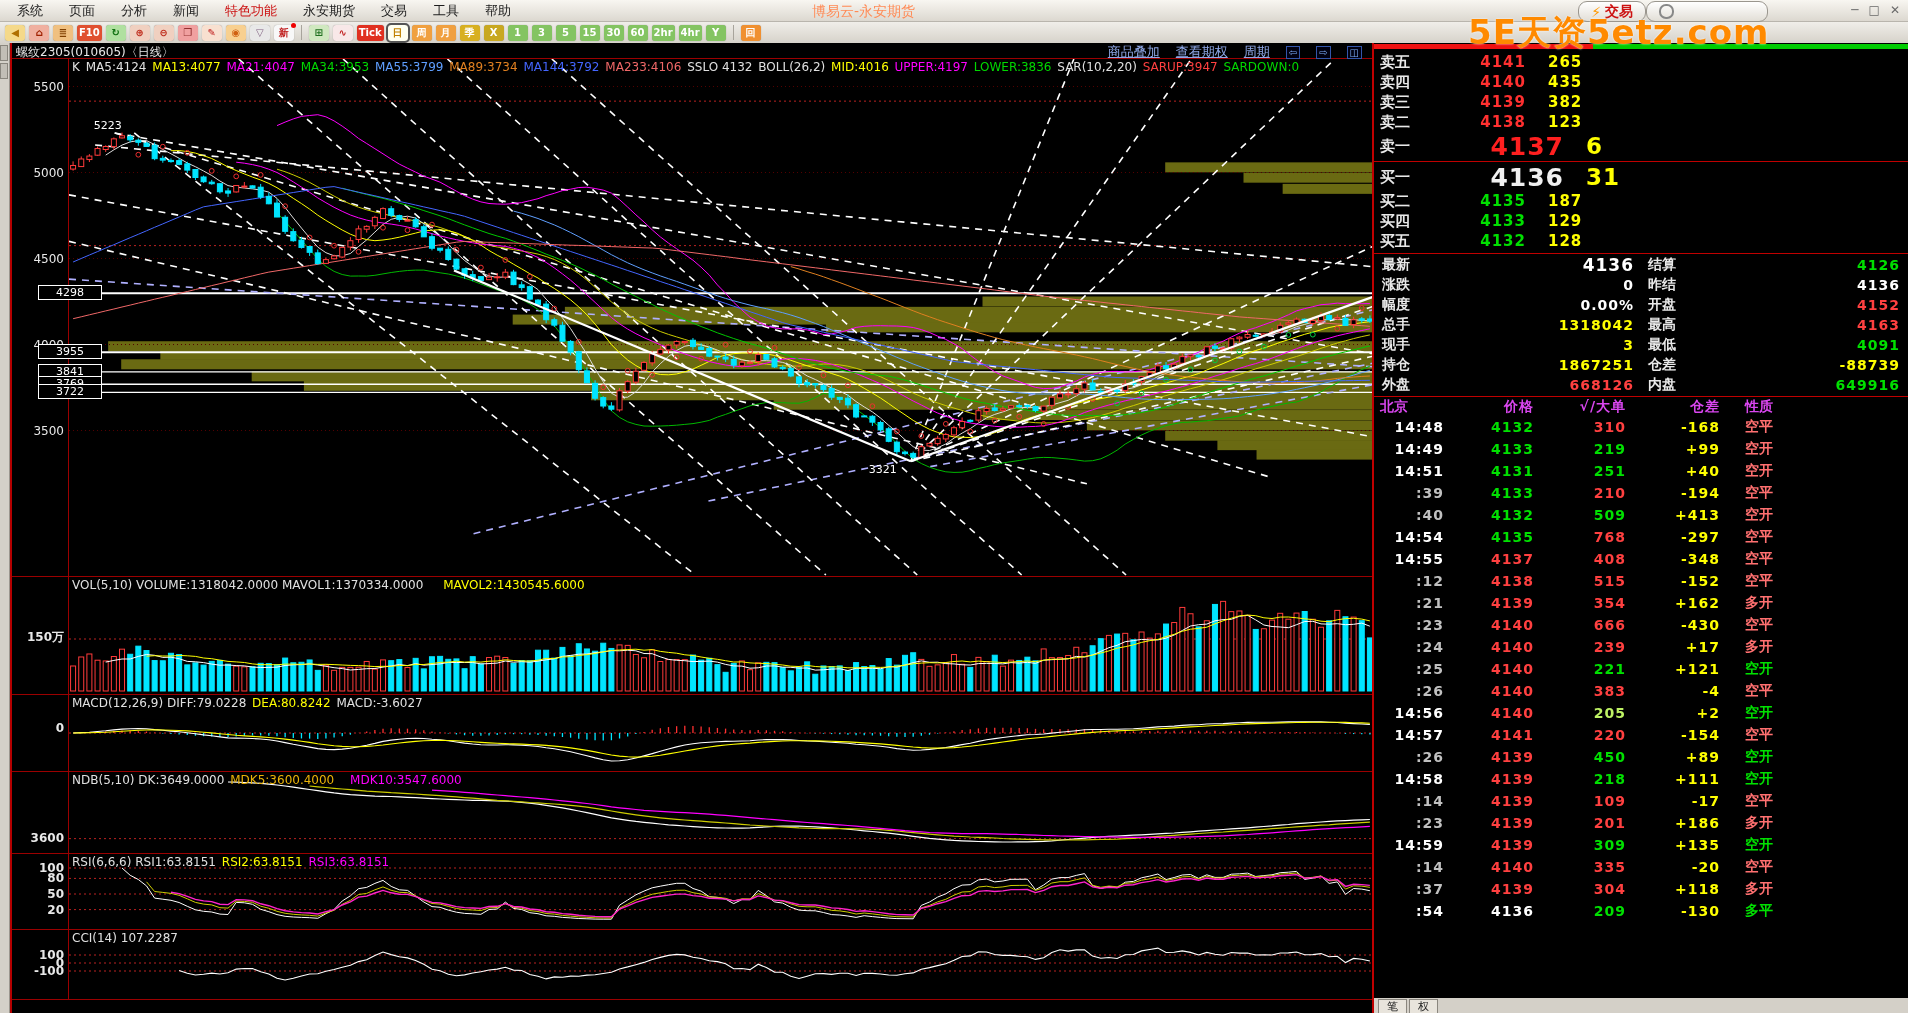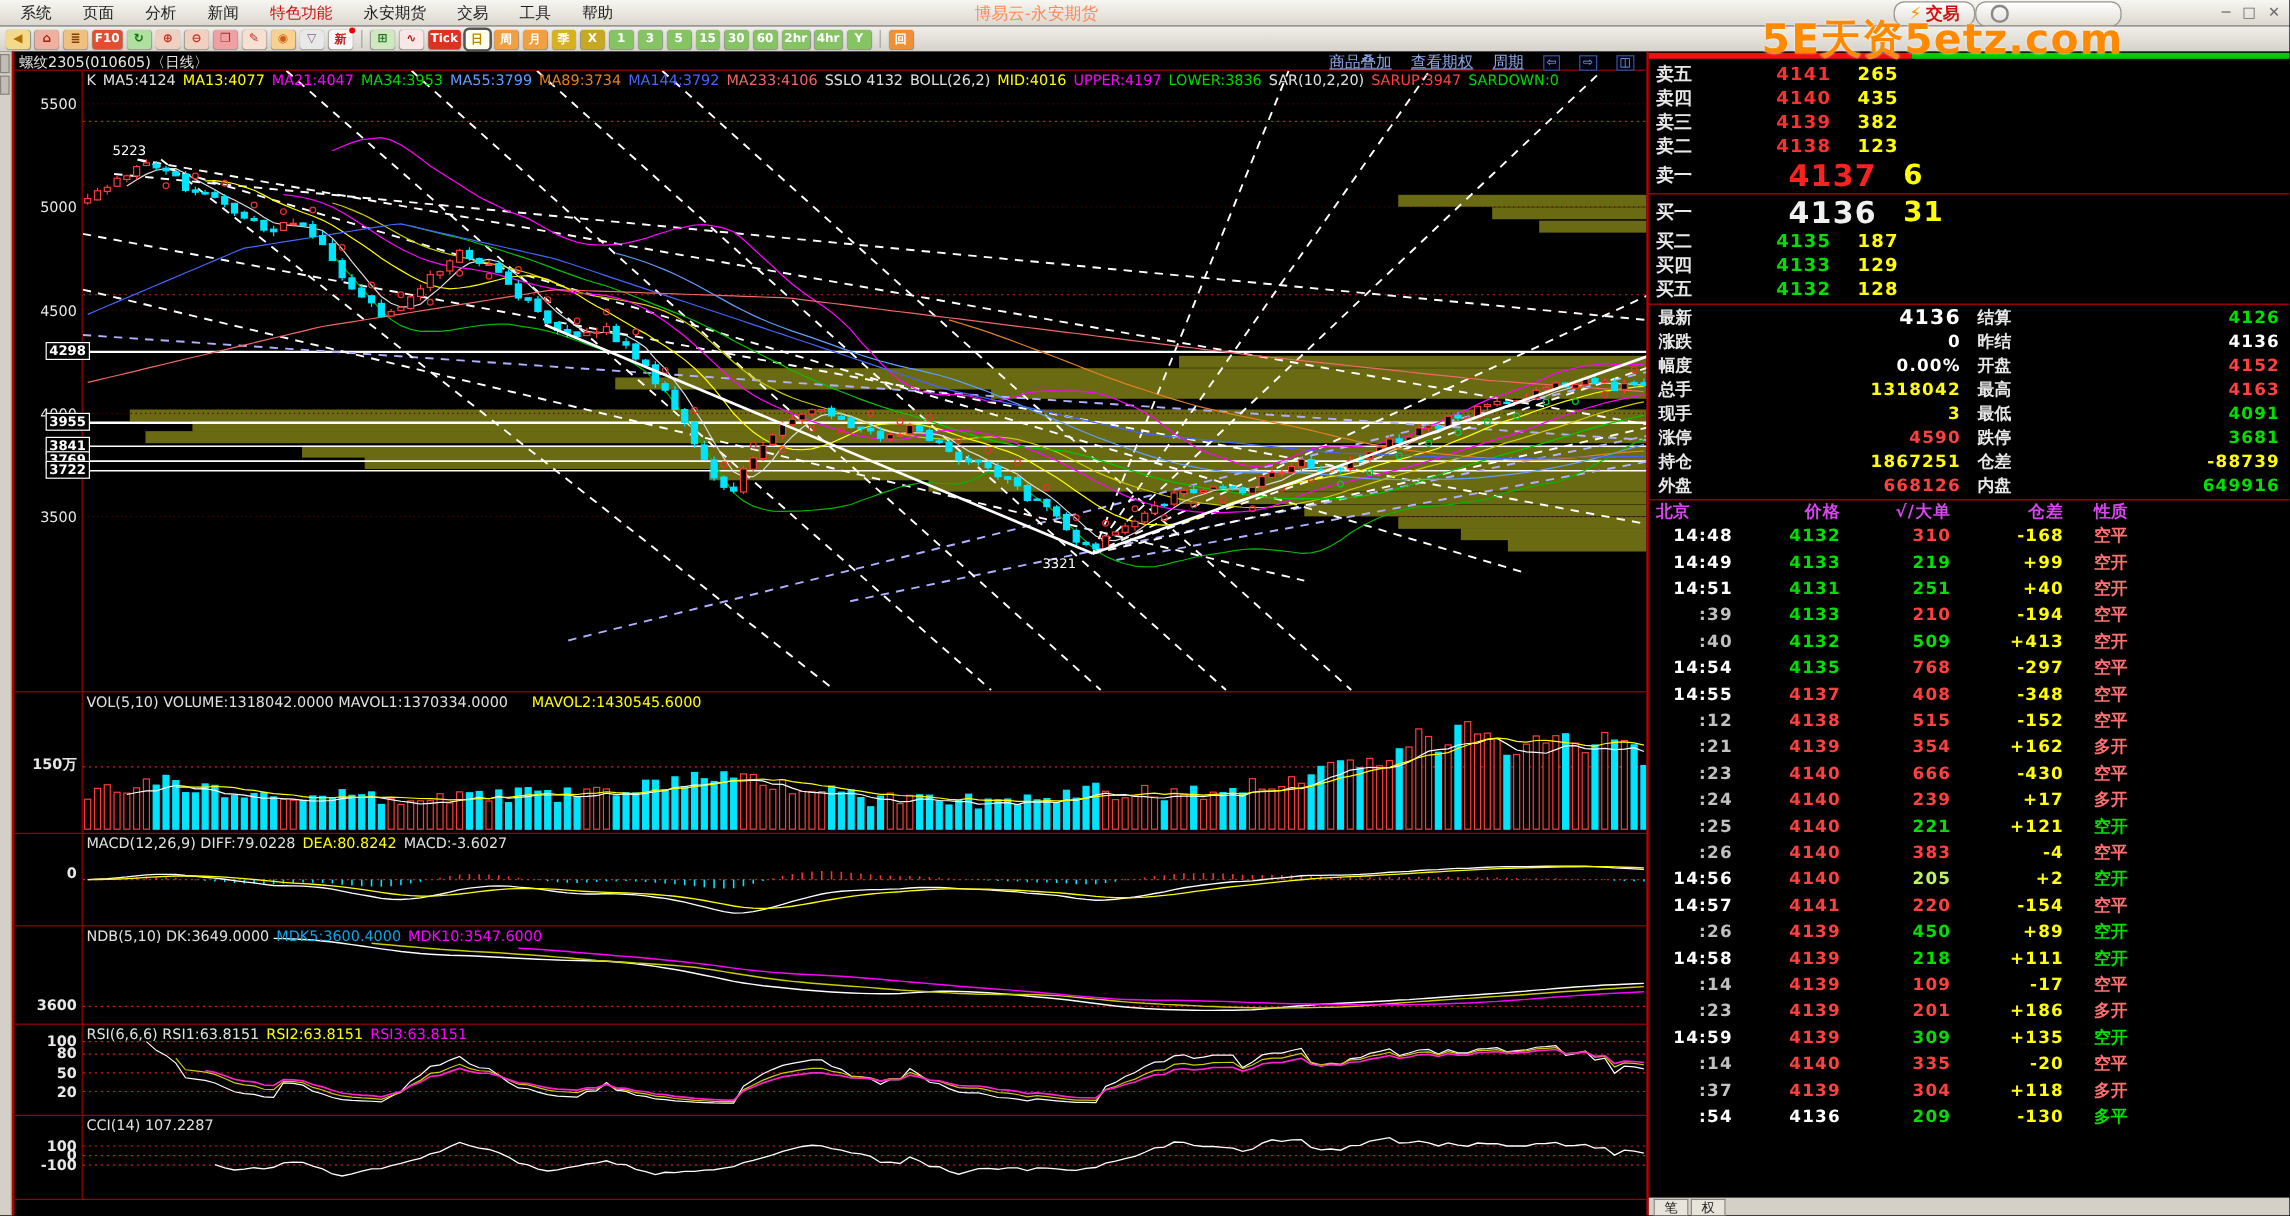--- a/index.html
+++ b/index.html
@@ -38,21 +38,21 @@
 .chart-title{position:absolute;left:4px;top:1px;white-space:nowrap;}
 .head-links{position:absolute;right:10px;top:0px;display:flex;gap:16px;align-items:center;}
 .hlink{color:#8fa8e8;text-decoration:underline;font-size:13px;}
 .hicon{color:#7fb0ff;border:1px solid #3355aa;font-size:10px;line-height:11px;padding:0 2px;background:#001;}
 .pane{position:absolute;left:0;width:1362px;border-bottom:1px solid #9b0000;box-sizing:border-box;}
 .pane svg{position:absolute;left:57px;top:0;}
 .gline{position:absolute;left:56px;top:0;bottom:0;width:1px;background:#9b0000;}
 .pane-label{position:absolute;left:60px;top:1px;font-size:12px;white-space:nowrap;z-index:5;}
 .ytick{position:absolute;left:0;width:52px;text-align:right;font-size:12px;color:#e8e8e8;z-index:4;}
 .plabel{position:absolute;left:26px;border:1px solid #fff;background:#000;color:#fff;
- font-size:11px;padding:0 2px;z-index:6;line-height:13px;font-weight:bold;}
+ font-size:11px;padding:0 17px;z-index:6;line-height:13px;}
 .extlabel{position:absolute;color:#fff;font-size:11px;z-index:6;}
 .axis-row{position:absolute;left:0;top:957px;width:1362px;height:13px;background:#000;color:#e8e8e8;font-size:11px;}
 .axis-tab{position:absolute;left:0;top:0;width:56px;height:13px;background:#d4d0c8;color:#222;
  text-align:center;line-height:13px;}
 .axis-date{position:absolute;top:0;white-space:nowrap;}
 
 .qpanel{position:absolute;left:1372px;top:43px;width:536px;height:970px;background:#000;
  border-left:2px solid #c00000;box-sizing:border-box;display:flex;flex-direction:column;font-weight:bold;}
 .qtitle{height:22px;text-align:center;color:#ffff00;font-size:19px;line-height:22px;position:relative;}
 .qwin{position:absolute;right:6px;top:3px;width:13px;height:13px;border:2px solid #cfd8ff;box-sizing:border-box;}
@@ -949,21 +949,21 @@
         <line x1="1268.296875" y1="38" x2="1268.296875" y2="38.2408750599811" stroke="#00e5ff" stroke-width="1.3"></line>
         <line x1="1276.453125" y1="38" x2="1276.453125" y2="38.90232083045787" stroke="#00e5ff" stroke-width="1.3"></line>
         <line x1="1284.609375" y1="38" x2="1284.609375" y2="39.09549028124028" stroke="#00e5ff" stroke-width="1.3"></line>
         <line x1="1292.765625" y1="38" x2="1292.765625" y2="39.29279773376714" stroke="#00e5ff" stroke-width="1.3"></line>
         <line x1="1300.921875" y1="38" x2="1300.921875" y2="39.508901102099955" stroke="#00e5ff" stroke-width="1.3"></line>
         <path d="M4.1 38.0 L12.2 37.6 L20.4 37.2 L28.5 36.5 L36.7 35.8 L44.9 34.9 L53.0 34.1 L61.2 33.7 L69.3 33.6 L77.5 33.7 L85.6 34.6 L93.8 35.3 L102.0 36.1 L110.1 36.8 L118.3 37.7 L126.4 38.8 L134.6 39.9 L142.7 40.8 L150.9 41.9 L159.0 42.9 L167.2 43.1 L175.4 43.3 L183.5 43.5 L191.7 44.0 L199.8 44.8 L208.0 46.0 L216.1 47.6 L224.3 49.3 L232.5 50.8 L240.6 52.1 L248.8 53.6 L256.9 54.4 L265.1 54.6 L273.2 54.1 L281.4 53.2 L289.5 51.7 L297.7 50.2 L305.9 48.4 L314.0 46.4 L322.2 45.1 L330.3 44.2 L338.5 43.5 L346.6 43.3 L354.8 43.5 L363.0 44.3 L371.1 44.9 L379.3 45.8 L387.4 47.0 L395.6 48.1 L403.7 49.0 L411.9 49.7 L420.0 50.0 L428.2 50.0 L436.4 49.7 L444.5 49.9 L452.7 50.2 L460.8 50.8 L469.0 51.5 L477.1 52.7 L485.3 53.7 L493.5 55.2 L501.6 56.8 L509.8 58.8 L517.9 60.8 L526.1 62.9 L534.2 64.7 L542.4 66.0 L550.5 65.7 L558.7 64.7 L566.9 63.0 L575.0 60.9 L583.2 58.6 L591.3 56.2 L599.5 54.0 L607.6 51.9 L615.8 50.0 L624.0 48.7 L632.1 47.7 L640.3 47.2 L648.4 46.7 L656.6 46.4 L664.7 46.3 L672.9 46.0 L681.0 45.7 L689.2 45.0 L697.4 44.6 L705.5 44.6 L713.7 44.6 L721.8 44.9 L730.0 45.5 L738.1 46.0 L746.3 46.2 L754.5 46.6 L762.6 47.2 L770.8 47.7 L778.9 48.3 L787.1 49.2 L795.2 49.8 L803.4 50.5 L811.5 51.2 L819.7 52.3 L827.9 53.6 L836.0 54.5 L844.2 55.2 L852.3 55.0 L860.5 54.4 L868.6 53.5 L876.8 52.5 L885.0 51.1 L893.1 49.6 L901.3 48.2 L909.4 46.4 L917.6 44.8 L925.7 43.6 L933.9 42.5 L942.0 41.5 L950.2 40.6 L958.4 39.8 L966.5 39.5 L974.7 39.0 L982.8 38.1 L991.0 37.2 L999.1 36.5 L1007.3 35.7 L1015.5 34.8 L1023.6 34.5 L1031.8 34.5 L1039.9 34.3 L1048.1 34.3 L1056.2 34.0 L1064.4 33.7 L1072.5 33.2 L1080.7 32.6 L1088.9 31.9 L1097.0 31.5 L1105.2 31.1 L1113.3 30.4 L1121.5 29.9 L1129.6 29.7 L1137.8 29.0 L1146.0 28.7 L1154.1 28.6 L1162.3 28.1 L1170.4 27.7 L1178.6 27.4 L1186.7 27.3 L1194.9 27.3 L1203.0 27.3 L1211.2 27.1 L1219.4 26.9 L1227.5 26.7 L1235.7 26.8 L1243.8 26.9 L1252.0 26.9 L1260.1 27.2 L1268.3 27.5 L1276.5 28.2 L1284.6 28.6 L1292.8 29.0 L1300.9 29.5 " fill="none" stroke="#ffffff" stroke-width="1.1"></path>
         <path d="M4.1 38.0 L12.2 37.9 L20.4 37.8 L28.5 37.5 L36.7 37.2 L44.9 36.7 L53.0 36.2 L61.2 35.7 L69.3 35.3 L77.5 35.0 L85.6 34.9 L93.8 35.0 L102.0 35.2 L110.1 35.5 L118.3 35.9 L126.4 36.5 L134.6 37.2 L142.7 37.9 L150.9 38.7 L159.0 39.5 L167.2 40.3 L175.4 40.9 L183.5 41.4 L191.7 41.9 L199.8 42.5 L208.0 43.2 L216.1 44.1 L224.3 45.1 L232.5 46.2 L240.6 47.4 L248.8 48.7 L256.9 49.8 L265.1 50.8 L273.2 51.4 L281.4 51.8 L289.5 51.8 L297.7 51.4 L305.9 50.8 L314.0 50.0 L322.2 49.0 L330.3 48.0 L338.5 47.1 L346.6 46.4 L354.8 45.8 L363.0 45.5 L371.1 45.4 L379.3 45.5 L387.4 45.8 L395.6 46.2 L403.7 46.8 L411.9 47.4 L420.0 47.9 L428.2 48.3 L436.4 48.6 L444.5 48.9 L452.7 49.1 L460.8 49.5 L469.0 49.9 L477.1 50.4 L485.3 51.1 L493.5 51.9 L501.6 52.9 L509.8 54.1 L517.9 55.4 L526.1 56.9 L534.2 58.5 L542.4 60.0 L550.5 61.1 L558.7 61.8 L566.9 62.1 L575.0 61.8 L583.2 61.2 L591.3 60.2 L599.5 58.9 L607.6 57.5 L615.8 56.0 L624.0 54.6 L632.1 53.2 L640.3 52.0 L648.4 50.9 L656.6 50.0 L664.7 49.3 L672.9 48.6 L681.0 48.1 L689.2 47.4 L697.4 46.9 L705.5 46.4 L713.7 46.0 L721.8 45.8 L730.0 45.8 L738.1 45.8 L746.3 45.9 L754.5 46.0 L762.6 46.3 L770.8 46.6 L778.9 46.9 L787.1 47.4 L795.2 47.9 L803.4 48.4 L811.5 48.9 L819.7 49.6 L827.9 50.4 L836.0 51.2 L844.2 52.0 L852.3 52.6 L860.5 53.0 L868.6 53.1 L876.8 53.0 L885.0 52.6 L893.1 52.0 L901.3 51.2 L909.4 50.3 L917.6 49.2 L925.7 48.1 L933.9 47.0 L942.0 45.9 L950.2 44.8 L958.4 43.8 L966.5 43.0 L974.7 42.2 L982.8 41.4 L991.0 40.5 L999.1 39.7 L1007.3 38.9 L1015.5 38.1 L1023.6 37.4 L1031.8 36.8 L1039.9 36.3 L1048.1 35.9 L1056.2 35.5 L1064.4 35.2 L1072.5 34.8 L1080.7 34.3 L1088.9 33.8 L1097.0 33.4 L1105.2 32.9 L1113.3 32.4 L1121.5 31.9 L1129.6 31.5 L1137.8 31.0 L1146.0 30.5 L1154.1 30.1 L1162.3 29.7 L1170.4 29.3 L1178.6 28.9 L1186.7 28.6 L1194.9 28.4 L1203.0 28.2 L1211.2 27.9 L1219.4 27.7 L1227.5 27.5 L1235.7 27.4 L1243.8 27.3 L1252.0 27.2 L1260.1 27.2 L1268.3 27.3 L1276.5 27.4 L1284.6 27.7 L1292.8 27.9 L1300.9 28.3 " fill="none" stroke="#ffff00" stroke-width="1.1"></path>
       </svg>
     </div>
   <div class="pane" id="pane-ndb" style="top:729px;height:82px">
-    <div class="pane-label" id="ndb-label"><span style="color: rgb(224, 224, 224); margin-right: 2px;">NDB(5,10) DK:3649.0000 </span><span style="color: #0ea5e9; margin-right: 2px;">MDK5:3600.4000 </span><span style="color: rgb(255, 0, 255); margin-right: 2px;">MDK10:3547.6000</span></div>
+    <div class="pane-label" id="ndb-label"><span style="color: rgb(224, 224, 224); margin-right: 2px;">NDB(5,10) DK:3649.0000 </span><span style="color: #eab308; margin-right: 12px;">MDK5:3600.4000 </span><span style="color: rgb(255, 0, 255); margin-right: 2px;">MDK10:3547.6000</span></div>
     <div class="ytick" style="top: 58.6356px; font-weight: bold;">3600</div>
   <svg width="1305" height="82">
         <line x1="0" y1="66.63556971285325" x2="1305" y2="66.63556971285325" stroke="#bb2222" stroke-width="1" stroke-dasharray="2 3"></line>
         <path d="M159.0 10.0 L167.2 10.2 L175.4 10.5 L183.5 10.9 L191.7 11.4 L199.8 12.1 L208.0 13.0 L216.1 14.0 L224.3 15.2 L232.5 16.3 L240.6 17.5 L248.8 18.7 L256.9 19.8 L265.1 20.9 L273.2 21.8 L281.4 22.6 L289.5 23.2 L297.7 23.7 L305.9 24.1 L314.0 24.3 L322.2 24.5 L330.3 24.9 L338.5 25.3 L346.6 25.7 L354.8 26.1 L363.0 26.6 L371.1 27.0 L379.3 27.3 L387.4 27.7 L395.6 28.0 L403.7 28.3 L411.9 28.4 L420.0 28.6 L428.2 28.9 L436.4 29.1 L444.5 29.6 L452.7 30.3 L460.8 31.1 L469.0 32.1 L477.1 33.3 L485.3 34.6 L493.5 35.9 L501.6 37.4 L509.8 39.0 L517.9 40.7 L526.1 42.3 L534.2 44.1 L542.4 45.8 L550.5 47.1 L558.7 48.3 L566.9 49.4 L575.0 50.3 L583.2 51.2 L591.3 52.0 L599.5 52.8 L607.6 53.4 L615.8 54.0 L624.0 54.6 L632.1 55.1 L640.3 55.5 L648.4 55.8 L656.6 56.0 L664.7 56.2 L672.9 56.1 L681.0 55.9 L689.2 55.4 L697.4 54.9 L705.5 54.4 L713.7 54.1 L721.8 54.1 L730.0 54.2 L738.1 54.5 L746.3 54.8 L754.5 55.3 L762.6 55.9 L770.8 56.5 L778.9 57.2 L787.1 58.0 L795.2 58.8 L803.4 59.5 L811.5 60.3 L819.7 61.2 L827.9 62.2 L836.0 63.2 L844.2 64.3 L852.3 65.3 L860.5 66.3 L868.6 67.1 L876.8 67.8 L885.0 68.4 L893.1 68.8 L901.3 69.2 L909.4 69.5 L917.6 69.7 L925.7 69.9 L933.9 70.0 L942.0 70.0 L950.2 69.9 L958.4 69.8 L966.5 69.6 L974.7 69.4 L982.8 68.9 L991.0 68.2 L999.1 67.5 L1007.3 66.8 L1015.5 66.1 L1023.6 65.5 L1031.8 64.9 L1039.9 64.4 L1048.1 64.0 L1056.2 63.6 L1064.4 63.2 L1072.5 62.8 L1080.7 62.4 L1088.9 61.9 L1097.0 61.4 L1105.2 61.0 L1113.3 60.4 L1121.5 59.8 L1129.6 59.2 L1137.8 58.6 L1146.0 58.0 L1154.1 57.5 L1162.3 56.9 L1170.4 56.3 L1178.6 55.8 L1186.7 55.2 L1194.9 54.5 L1203.0 53.9 L1211.2 53.1 L1219.4 52.5 L1227.5 51.7 L1235.7 51.1 L1243.8 50.5 L1252.0 50.0 L1260.1 49.4 L1268.3 48.9 L1276.5 48.6 L1284.6 48.2 L1292.8 47.8 L1300.9 47.5 " fill="none" stroke="#ffffff" stroke-width="1.2"></path>
         <path d="M240.6 14.0 L248.8 14.8 L256.9 15.5 L265.1 16.3 L273.2 17.0 L281.4 17.7 L289.5 18.4 L297.7 19.1 L305.9 19.6 L314.0 20.1 L322.2 20.7 L330.3 21.1 L338.5 21.6 L346.6 22.0 L354.8 22.6 L363.0 23.2 L371.1 23.7 L379.3 24.3 L387.4 24.9 L395.6 25.6 L403.7 26.2 L411.9 26.9 L420.0 27.6 L428.2 28.3 L436.4 28.8 L444.5 29.4 L452.7 29.9 L460.8 30.5 L469.0 30.9 L477.1 31.5 L485.3 32.0 L493.5 32.6 L501.6 33.3 L509.8 34.1 L517.9 35.2 L526.1 36.3 L534.2 37.7 L542.4 39.0 L550.5 40.3 L558.7 41.6 L566.9 42.8 L575.0 43.9 L583.2 44.9 L591.3 45.8 L599.5 46.6 L607.6 47.3 L615.8 48.0 L624.0 48.6 L632.1 49.2 L640.3 49.8 L648.4 50.4 L656.6 51.0 L664.7 51.7 L672.9 52.3 L681.0 53.0 L689.2 53.5 L697.4 54.0 L705.5 54.5 L713.7 55.0 L721.8 55.4 L730.0 55.9 L738.1 56.2 L746.3 56.5 L754.5 56.6 L762.6 56.7 L770.8 56.7 L778.9 56.7 L787.1 56.8 L795.2 57.0 L803.4 57.3 L811.5 57.7 L819.7 58.3 L827.9 59.0 L836.0 59.8 L844.2 60.6 L852.3 61.4 L860.5 62.2 L868.6 62.9 L876.8 63.5 L885.0 64.1 L893.1 64.5 L901.3 65.0 L909.4 65.3 L917.6 65.7 L925.7 66.0 L933.9 66.5 L942.0 66.8 L950.2 67.1 L958.4 67.4 L966.5 67.6 L974.7 67.8 L982.8 67.9 L991.0 68.0 L999.1 68.0 L1007.3 67.9 L1015.5 67.8 L1023.6 67.7 L1031.8 67.5 L1039.9 67.3 L1048.1 67.1 L1056.2 66.7 L1064.4 66.3 L1072.5 65.7 L1080.7 65.1 L1088.9 64.4 L1097.0 63.9 L1105.2 63.3 L1113.3 62.7 L1121.5 62.1 L1129.6 61.5 L1137.8 61.0 L1146.0 60.4 L1154.1 60.0 L1162.3 59.4 L1170.4 58.9 L1178.6 58.3 L1186.7 57.8 L1194.9 57.3 L1203.0 56.7 L1211.2 56.1 L1219.4 55.5 L1227.5 54.9 L1235.7 54.3 L1243.8 53.8 L1252.0 53.2 L1260.1 52.8 L1268.3 52.2 L1276.5 51.7 L1284.6 51.2 L1292.8 50.7 L1300.9 50.2 " fill="none" stroke="#cccc00" stroke-width="1.2"></path>
         <path d="M363.0 18.2 L371.1 18.6 L379.3 19.1 L387.4 19.7 L395.6 20.3 L403.7 20.9 L411.9 21.7 L420.0 22.4 L428.2 23.0 L436.4 23.7 L444.5 24.4 L452.7 25.0 L460.8 25.7 L469.0 26.4 L477.1 27.2 L485.3 28.0 L493.5 28.8 L501.6 29.6 L509.8 30.6 L517.9 31.5 L526.1 32.5 L534.2 33.6 L542.4 34.8 L550.5 35.8 L558.7 36.7 L566.9 37.5 L575.0 38.3 L583.2 38.9 L591.3 39.4 L599.5 39.9 L607.6 40.3 L615.8 40.7 L624.0 41.2 L632.1 41.6 L640.3 42.2 L648.4 42.8 L656.6 43.4 L664.7 44.1 L672.9 44.8 L681.0 45.6 L689.2 46.3 L697.4 47.0 L705.5 47.7 L713.7 48.4 L721.8 49.1 L730.0 49.8 L738.1 50.5 L746.3 51.1 L754.5 51.7 L762.6 52.3 L770.8 52.9 L778.9 53.5 L787.1 54.2 L795.2 54.9 L803.4 55.7 L811.5 56.4 L819.7 57.2 L827.9 57.9 L836.0 58.7 L844.2 59.3 L852.3 59.9 L860.5 60.5 L868.6 60.9 L876.8 61.2 L885.0 61.4 L893.1 61.6 L901.3 61.6 L909.4 61.6 L917.6 61.7 L925.7 61.9 L933.9 62.1 L942.0 62.3 L950.2 62.5 L958.4 62.8 L966.5 63.1 L974.7 63.5 L982.8 63.7 L991.0 64.0 L999.1 64.2 L1007.3 64.4 L1015.5 64.5 L1023.6 64.6 L1031.8 64.8 L1039.9 64.9 L1048.1 65.1 L1056.2 65.2 L1064.4 65.3 L1072.5 65.4 L1080.7 65.4 L1088.9 65.3 L1097.0 65.3 L1105.2 65.2 L1113.3 65.0 L1121.5 64.8 L1129.6 64.6 L1137.8 64.4 L1146.0 64.1 L1154.1 63.8 L1162.3 63.4 L1170.4 62.9 L1178.6 62.5 L1186.7 61.9 L1194.9 61.4 L1203.0 60.8 L1211.2 60.1 L1219.4 59.5 L1227.5 58.9 L1235.7 58.3 L1243.8 57.7 L1252.0 57.2 L1260.1 56.6 L1268.3 56.1 L1276.5 55.7 L1284.6 55.3 L1292.8 54.8 L1300.9 54.4 " fill="none" stroke="#ff00ff" stroke-width="1.2"></path>
       </svg>
     </div>
   <div class="pane" id="pane-rsi" style="top:811px;height:76px">
     <div class="pane-label" id="rsi-label"><span style="color: rgb(224, 224, 224); margin-right: 2px;">RSI(6,6,6) RSI1:63.8151 </span><span style="color: rgb(255, 255, 0); margin-right: 2px;">RSI2:63.8151 </span><span style="color: rgb(255, 0, 255); margin-right: 2px;">RSI3:63.8151</span></div>
@@ -1076,26 +1076,20 @@
         <span class="sl">最高</span>
         <span class="sv" style="color: rgb(255, 64, 64);">4163</span>
       </div>
       <div class="srow">
         <span class="sl">现手</span>
         <span class="sv first" style="color: rgb(255, 255, 0);">3</span>
         <span class="sl">最低</span>
         <span class="sv" style="color: rgb(0, 224, 0);">4091</span>
       </div>
       <div class="srow">
-        <span class="sl">涨停</span>
-        <span class="sv first" style="color: rgb(255, 64, 64);">4590</span>
-        <span class="sl">跌停</span>
-        <span class="sv" style="color: rgb(0, 224, 0);">3681</span>
-      </div>
-      <div class="srow">
         <span class="sl">持仓</span>
         <span class="sv first" style="color: rgb(255, 255, 0);">1867251</span>
         <span class="sl">仓差</span>
         <span class="sv" style="color: rgb(255, 255, 0);">-88739</span>
       </div>
       <div class="srow">
         <span class="sl">外盘</span>
         <span class="sv first" style="color: rgb(255, 64, 64);">668126</span>
         <span class="sl">内盘</span>
         <span class="sv" style="color: rgb(0, 224, 0);">649916</span>

